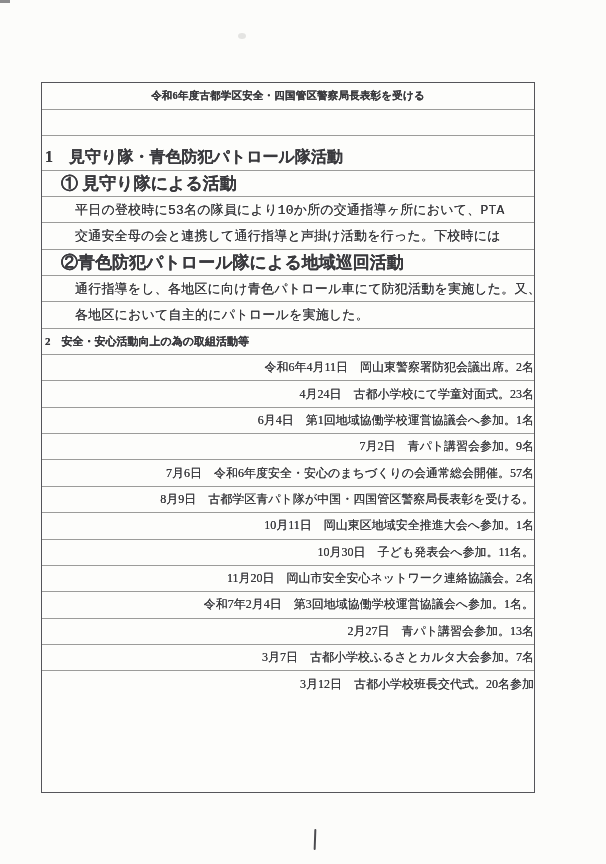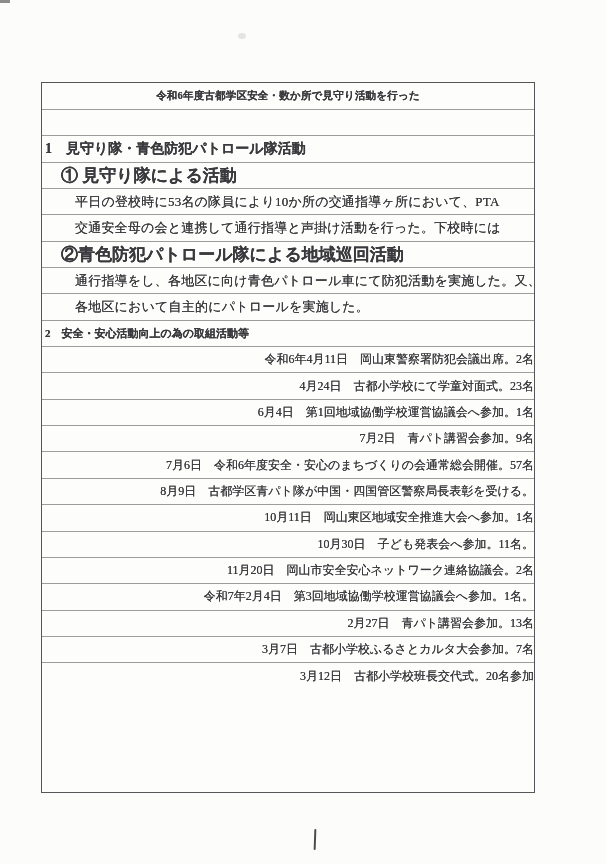--- a/index.html
+++ b/index.html
@@ -30,43 +30,43 @@
     white-space:pre;overflow:hidden;
     text-shadow:0 0 .4px currentColor; 
   }
   .row:last-child{border-bottom:none;}
   .title-row{
     height:27px;
     justify-content:center;
     font-size:10.5px;font-weight:700;letter-spacing:.2px;
   }
   .k-blank{}
-  .k-section-1{padding-left:3px;font-size:14px;font-weight:600;}
+  .k-section-1{padding-left:3px;font-size:16px;font-weight:600;margin-top:8px;}
   .k-section-2{padding-left:3px;font-size:11px;font-weight:600;}
   .k-sub{padding-left:19px;font-size:17px;font-weight:bold;}
-  .k-body{padding-left:33px;font-size:13px;letter-spacing:.2px;}
+  .k-body{padding-left:33px;font-size:13px;letter-spacing:.2px;font-family:Liberation Mono, monospace;}
   .k-date{padding-left:13px;font-size:12px;justify-content:flex-end;}
 
   
   .page-mark{
     position:absolute;left:314px;top:829px;width:2px;height:21px;
     background:#4c4c50;transform:rotate(2deg);border-radius:1px;
   }
 </style>
 </head>
 <body>
 
 <div class="sheet">
 
   <div class="speck-topleft"></div>
   <div class="speck-faint"></div>
 
   <div class="report-table">
     <div class="row title-row">
-      <span>令和6年度古都学区安全・数か所で見守り活動を行った</span>
+      <span>令和6年度古都学区安全・四国管区警察局長表彰を受ける</span>
     </div>
     <div id="rows">
         <div class="row k-blank">
     <span></span>
   </div>
         <div class="row k-section-1">
     <span>1　見守り隊・青色防犯パトロール隊活動</span>
   </div>
         <div class="row k-sub">
     <span>① 見守り隊による活動</span>

